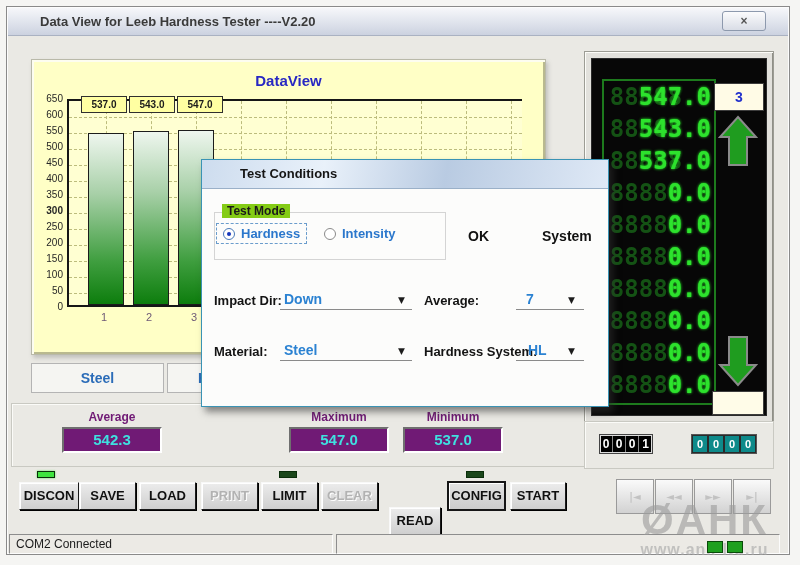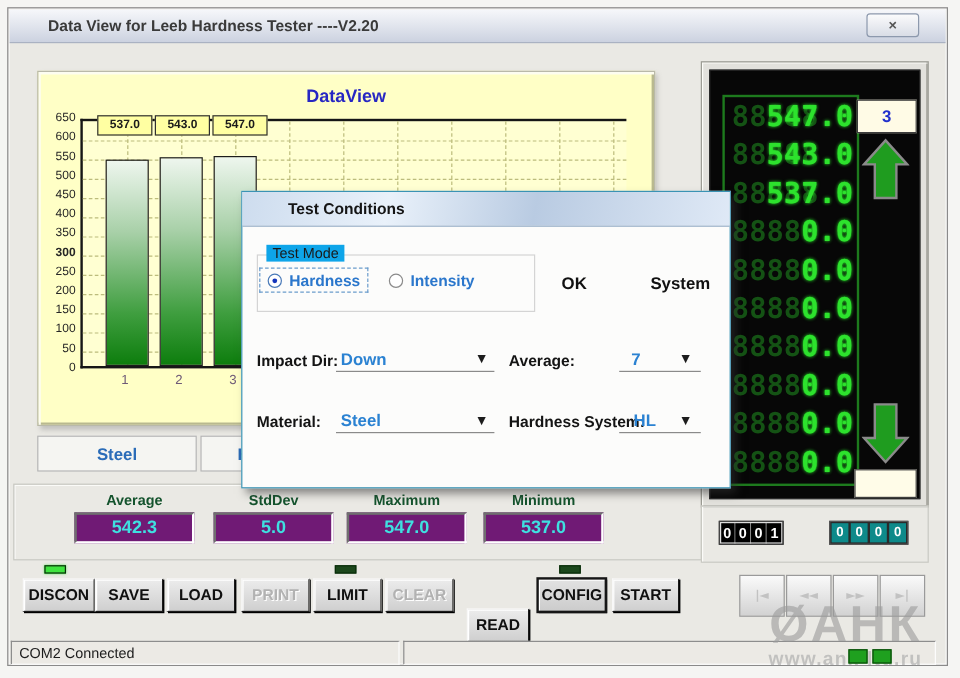--- a/index.html
+++ b/index.html
@@ -18,21 +18,21 @@
   .hgrid { position:absolute; left:0; right:0; height:0; border-top:1px dashed #bcbc7c; }
   .vgrid { position:absolute; top:0; bottom:0; width:0; border-left:1px dashed #bcbc7c; }
   .bar { position:absolute; bottom:0; width:36px; background:linear-gradient(180deg,#eef6ee 0%,#a8d0a8 35%,#3f9e3f 75%,#0d7d0d 100%); border:1px solid #1c1c1c; }
   .bar-label { position:absolute; top:36px; width:46px; height:17px; background:#ffffa2; border:1px solid #2f2f2f; font-size:10px; font-weight:bold; color:#1b1b1b; text-align:center; line-height:15px; z-index:5; }
 
   .tab { position:absolute; top:356px; height:30px; background:#f5f5f2; border:1px solid #b4b4b4; color:#2b6cb8; font-weight:bold; font-size:14px; text-align:center; line-height:28px; }
 
   
   .stats-box { position:absolute; left:4px; top:396px; width:574px; height:64px; border:1px solid #c9c9c2; box-shadow:inset 1px 1px 0 #fbfbf8; }
   .stat { position:absolute; top:6px; width:100px; text-align:center; }
-  .stat-label { font-size:12px; font-weight:bold; color:#14532d; }
+  .stat-label { font-size:12px; font-weight:bold; color:#701a75; }
   .stat-value { margin-top:3px; height:26px; background:#701a75; border:2px solid; border-color:#6f6f6f #ffffff #ffffff #6f6f6f; color:#3fe0e0; font-size:15px; font-weight:bold; line-height:22px; }
 
   
   .led-outer { position:absolute; left:577px; top:44px; width:190px; height:372px; background:#e2e1dc; border:1px solid #9c9c94; box-shadow:inset 1px 1px 0 #fcfcf8, inset -1px -1px 0 #8f8f87; }
   .led-black { position:absolute; left:6px; top:6px; right:6px; bottom:6px; background:#070707; border:1px solid #2a2a2a; }
   .led-frame { position:absolute; left:10px; top:20px; width:114px; height:326px; border:2px solid #1d7a1d; }
   .led-row { position:relative; height:32px; width:100%; }
   .led-ghost, .led-value { position:absolute; right:3px; top:0; font-family:"DejaVu Sans Mono", monospace; font-size:24px; font-weight:bold; line-height:32px; letter-spacing:0px; }
   .led-ghost { color:#145214; }
   .led-value { color:#2de22d; text-shadow:0 0 3px #2bff2b; }
@@ -60,21 +60,21 @@
 
   
   .status-sec { position:absolute; top:527px; height:20px; background:#eceae5; border:1px solid; border-color:#8d8d8d #fcfcfc #fcfcfc #8d8d8d; font-size:12px; color:#1c1c1c; line-height:18px; padding-left:6px; }
   .status-led { position:absolute; width:16px; height:12px; background:#1fa01f; border:1px solid #0a4a0a; z-index:61; }
 
   
   .dialog { position:absolute; left:194px; top:152px; width:408px; height:248px; background:#fcfcfb; border:1px solid #3a93b4; box-shadow:4px 5px 7px rgba(50,50,50,.55); z-index:50; }
   .dlg-titlebar { position:absolute; left:0; top:0; right:0; height:29px; background:linear-gradient(100deg,#cddcee 0%,#e9f1fa 30%,#b9cbe2 60%,#dfe9f6 100%); border-bottom:1px solid #9ab0c8;padding-left:26px; }
   .dlg-title { margin:6px 0 0 12px; font-size:13px; font-weight:bold; color:#151515; }
   .groupbox { position:absolute; left:12px; top:52px; width:232px; height:48px; border:1px solid #d4d4d4; }
-  .group-label { position:absolute; left:20px; top:44px; background:#0ea5e9; padding:0 5px; font-size:12px; font-weight:normal; color:#1a1a1a; }
+  .group-label { position:absolute; left:20px; top:44px; background:#84cc16; padding:0 5px; font-size:12px; font-weight:bold; color:#1a1a1a; }
   .radio-item { position:absolute; display:flex; align-items:center; gap:6px; padding:2px 6px; }
   .radio-item.focused { border:1px dashed #6a9ccc; }
   .radio-circle { width:12px; height:12px; border-radius:50%; border:1px solid #8a8a8a; background:#fff; position:relative; }
   .radio-circle.sel { border-color:#4a7ab8; }
   .radio-circle.sel::after { content:""; position:absolute; left:3px; top:3px; width:4px; height:4px; border-radius:50%; background:#1536bb; }
   .radio-label { font-size:13px; font-weight:bold; color:#2b77cc; }
   .dlg-action { position:absolute; font-size:14px; font-weight:bold; color:#111; cursor:default; }
   .fld-label { position:absolute; font-size:13px; font-weight:bold; color:#141414; }
   .fld-value { position:absolute; font-size:14px; font-weight:bold; color:#2b82d2; }
   .fld-line { position:absolute; height:0; border-bottom:1px solid #8a8a8a; }
@@ -148,24 +148,20 @@
     </div>
 
   <div class="tab" style="left:24px;width:133px;">Steel</div>
   <div class="tab" style="left:160px;width:72px;">H</div>
 
   <div class="stats-box" id="stats-box">
       <div class="stat" style="left: 50px;">
         <div class="stat-label">Average</div>
         <div class="stat-value">542.3</div>
       </div>
-      <div class="stat" style="left: 166px;">
-        <div class="stat-label">StdDev</div>
-        <div class="stat-value">5.0</div>
-      </div>
       <div class="stat" style="left: 277px;">
         <div class="stat-label">Maximum</div>
         <div class="stat-value">547.0</div>
       </div>
       <div class="stat" style="left: 391px;">
         <div class="stat-label">Minimum</div>
         <div class="stat-value">537.0</div>
       </div>
     </div>
 

